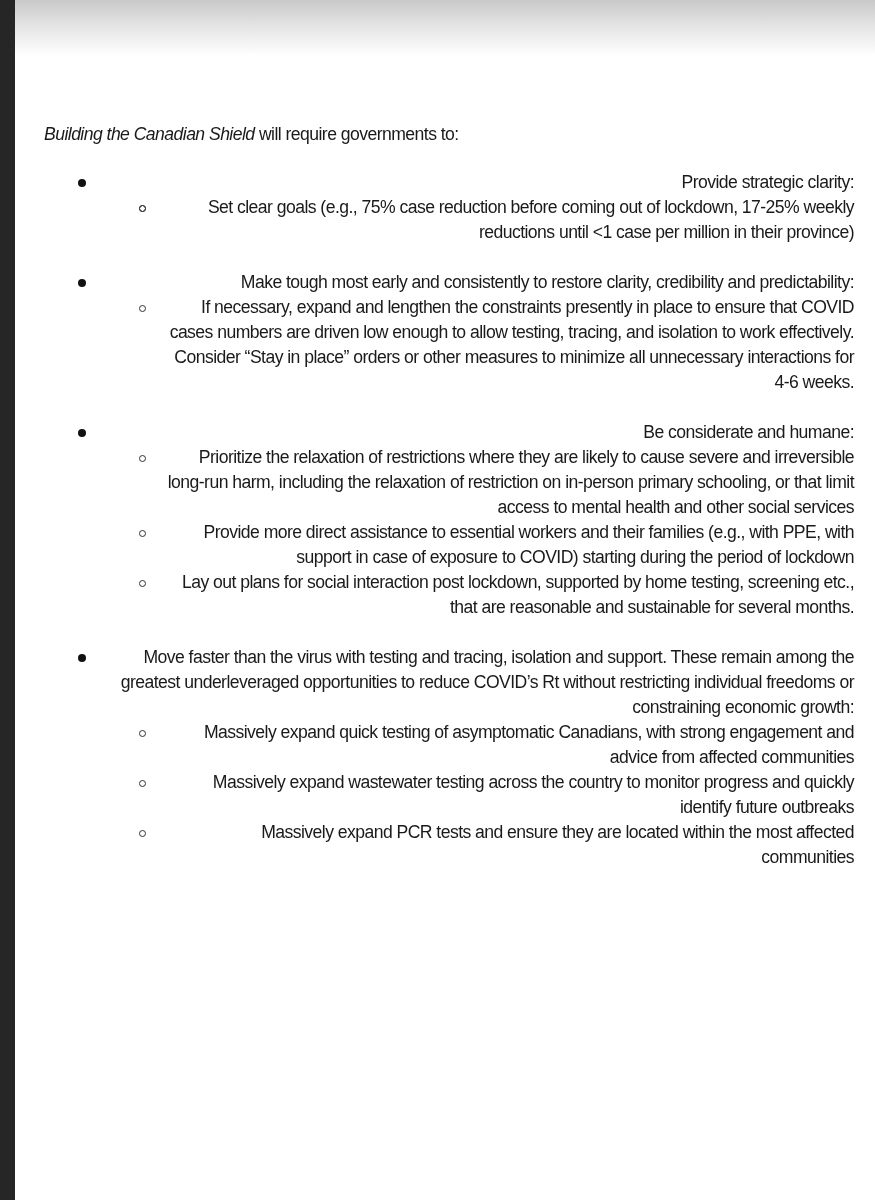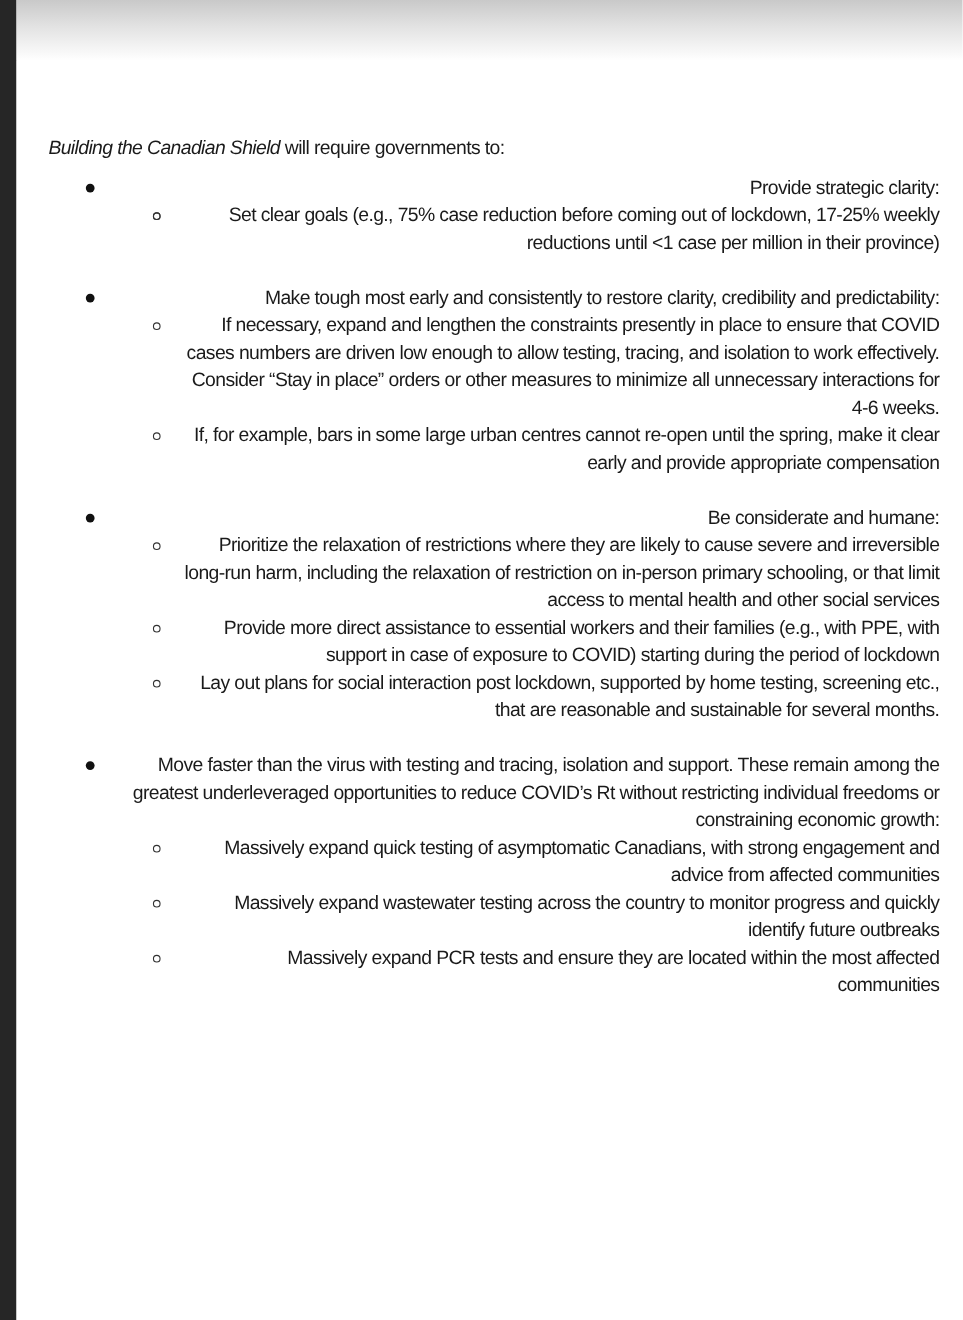--- a/index.html
+++ b/index.html
@@ -19,21 +19,21 @@
   }
   .page {
     position: absolute; left: 15px; top: 55px; right: 0; bottom: 0;
     background: #ffffff;
   }
   .doc {
     position: absolute; left: 44px; top: 122px; width: 810px;
     font-size: 17.6px; line-height: 25px;
     letter-spacing: -0.55px;
   }
-  .intro { margin: 0 0 11px 0; }
+  .intro { margin: 0 0 23px 0; }
   .intro em { font-style: italic; }
   .bullet {
     position: relative; padding-left: 61px; margin-bottom: 25px; text-align: right;
   }
   .bullet .dot {
     position: absolute; left: 34px; top: 9px; width: 8px; height: 8px;
     border-radius: 50%; background: #111;
   }
   .subs { margin: 0; padding: 0; }
   .sub {
@@ -61,21 +61,20 @@
       <div class="sub"><span class="ring"></span></div>
       <div class="sub"><span class="ring"></span><span>Set clear goals (e.g., 75% case reduction before coming out of lockdown, 17-25% weekly reductions until &lt;1 case per million in their province)</span></div>
     </div>
   </div>
 
   <div class="bullet">
     <span class="dot"></span>
     <div>Make tough most early and consistently to restore clarity, credibility and predictability:</div>
     <div class="subs">
       <div class="sub"><span class="ring"></span><span>If necessary, expand and lengthen the constraints presently in place to ensure that COVID cases numbers are driven low enough to allow testing, tracing, and isolation to work effectively.  Consider “Stay in place” orders or other measures to minimize all unnecessary interactions for 4-6 weeks.</span></div>
-      <div class="sub"><span class="ring"></span><span>If, for example, bars in some large urban centres cannot re-open until the spring, make it clear early and provide appropriate compensation</span></div>
     </div>
   </div>
 
   <div class="bullet">
     <span class="dot"></span>
     <div>Be considerate and humane:</div>
     <div class="subs">
       <div class="sub"><span class="ring"></span><span>Prioritize the relaxation of restrictions where they are likely to cause severe and irreversible long-run harm, including the relaxation of restriction on in-person primary schooling, or that limit access to mental health and other social services</span></div>
       <div class="sub"><span class="ring"></span><span>Provide more direct assistance to essential workers and their families (e.g., with PPE, with support in case of exposure to COVID) starting during the period of lockdown</span></div>
       <div class="sub"><span class="ring"></span><span>Lay out plans for social interaction post lockdown, supported by home testing, screening etc., that are reasonable and sustainable for several months.</span></div>

